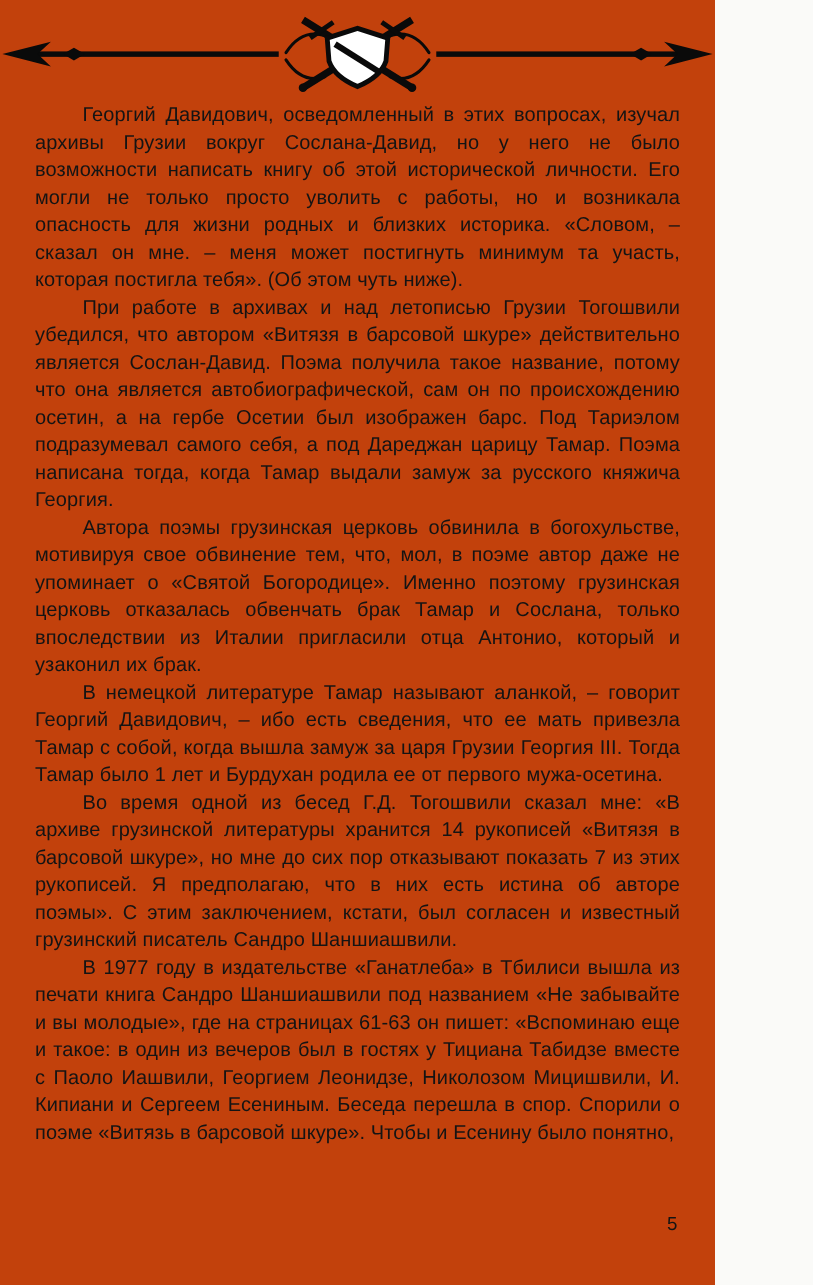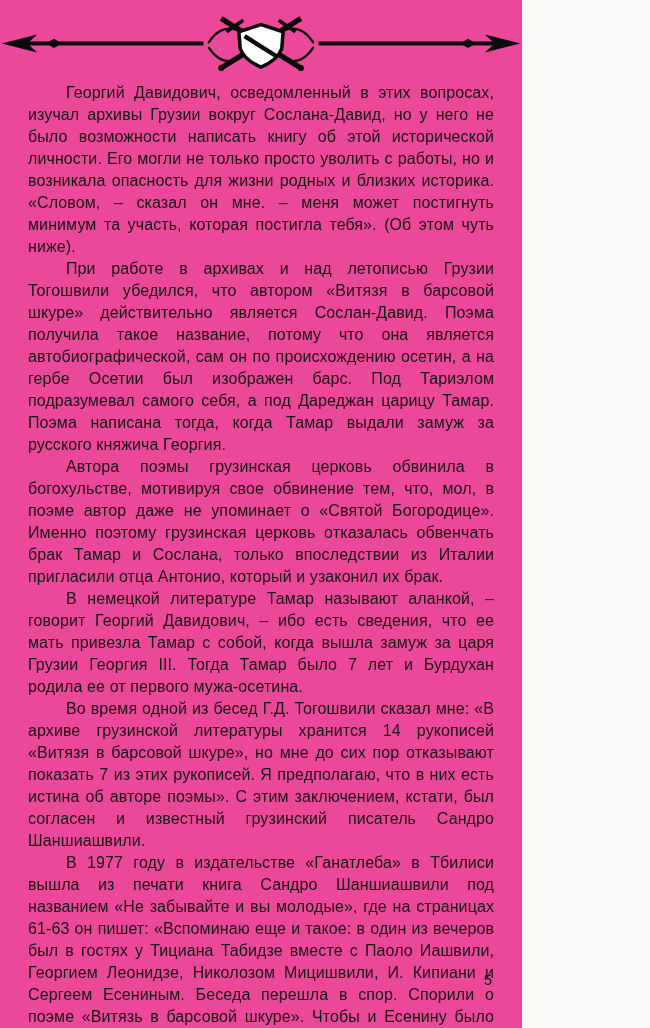--- a/index.html
+++ b/index.html
@@ -7,23 +7,23 @@
     padding: 0;
   }
   body {
     width: 650px;
     height: 1028px;
     background: #fafaf8;
     font-family: "Liberation Sans", sans-serif;
   }
   .page {
     position: relative;
-    width: 522px;
+    width: 572px;
     height: 1028px;
-    background: #ec4899;
+    background: #c2410c;
     color: #141414;
     box-sizing: border-box;
     overflow: hidden;
   }
   .ornament-row {
     display: flex;
     justify-content: center;
     align-items: center;
     padding-top: 14px;
     height: 76px;
@@ -88,20 +88,20 @@
         <path d="M295 13 L270 21 L271.5 40 Q276 53 295 61 Q314 53 318.5 40 L320 21 Z" fill="#ffffff" stroke="#0a0a0a" stroke-width="4"></path>
         <path d="M276.5 26 L313 49" stroke="#0a0a0a" stroke-width="5" fill="none"></path>
       </g>
     </svg>
   </div>
 
   <div class="content">
     <p>Георгий Давидович, осведомленный в этих вопросах, изучал архивы Грузии вокруг Сослана-Давид, но у него не было возможности написать книгу об этой исторической личности. Его могли не только просто уволить с работы, но и возникала опасность для жизни родных и близких историка. «Словом, – сказал он мне. – меня может постигнуть минимум та участь, которая постигла тебя». (Об этом чуть ниже).</p>
     <p>При работе в архивах и над летописью Грузии Тогошвили убедился, что автором «Витязя в барсовой шкуре» действительно является Сослан-Давид. Поэма получила такое название, потому что она является автобиографической, сам он по происхождению осетин, а на гербе Осетии был изображен барс. Под Тариэлом подразумевал самого себя, а под Дареджан царицу Тамар. Поэма написана тогда, когда Тамар выдали замуж за русского княжича Георгия.</p>
     <p>Автора поэмы грузинская церковь обвинила в богохульстве, мотивируя свое обвинение тем, что, мол, в поэме автор даже не упоминает о «Святой Богородице». Именно поэтому грузинская церковь отказалась обвенчать брак Тамар и Сослана, только впоследствии из Италии пригласили отца Антонио, который и узаконил их брак.</p>
-    <p>В немецкой литературе Тамар называют аланкой, – говорит Георгий Давидович, – ибо есть сведения, что ее мать привезла Тамар с собой, когда вышла замуж за царя Грузии Георгия III. Тогда Тамар было 7 лет и Бурдухан родила ее от первого мужа-осетина.</p>
+    <p>В немецкой литературе Тамар называют аланкой, – говорит Георгий Давидович, – ибо есть сведения, что ее мать привезла Тамар с собой, когда вышла замуж за царя Грузии Георгия III. Тогда Тамар было 1 лет и Бурдухан родила ее от первого мужа-осетина.</p>
     <p>Во время одной из бесед Г.Д. Тогошвили сказал мне: «В архиве грузинской литературы хранится 14 рукописей «Витязя в барсовой шкуре», но мне до сих пор отказывают показать 7 из этих рукописей. Я предполагаю, что в них есть истина об авторе поэмы». С этим заключением, кстати, был согласен и известный грузинский писатель Сандро Шаншиашвили.</p>
     <p>В 1977 году в издательстве «Ганатлеба» в Тбилиси вышла из печати книга Сандро Шаншиашвили под названием «Не забывайте и вы молодые», где на страницах 61-63 он пишет: «Вспоминаю еще и такое: в один из вечеров был в гостях у Тициана Табидзе вместе с Паоло Иашвили, Георгием Леонидзе, Николозом Мицишвили, И. Кипиани и Сергеем Есениным. Беседа перешла в спор. Спорили о поэме «Витязь в барсовой шкуре». Чтобы и Есенину было понятно,</p>
   </div>
 
   <div class="page-number">5</div>
 
 </div>
 
 </body></html>

